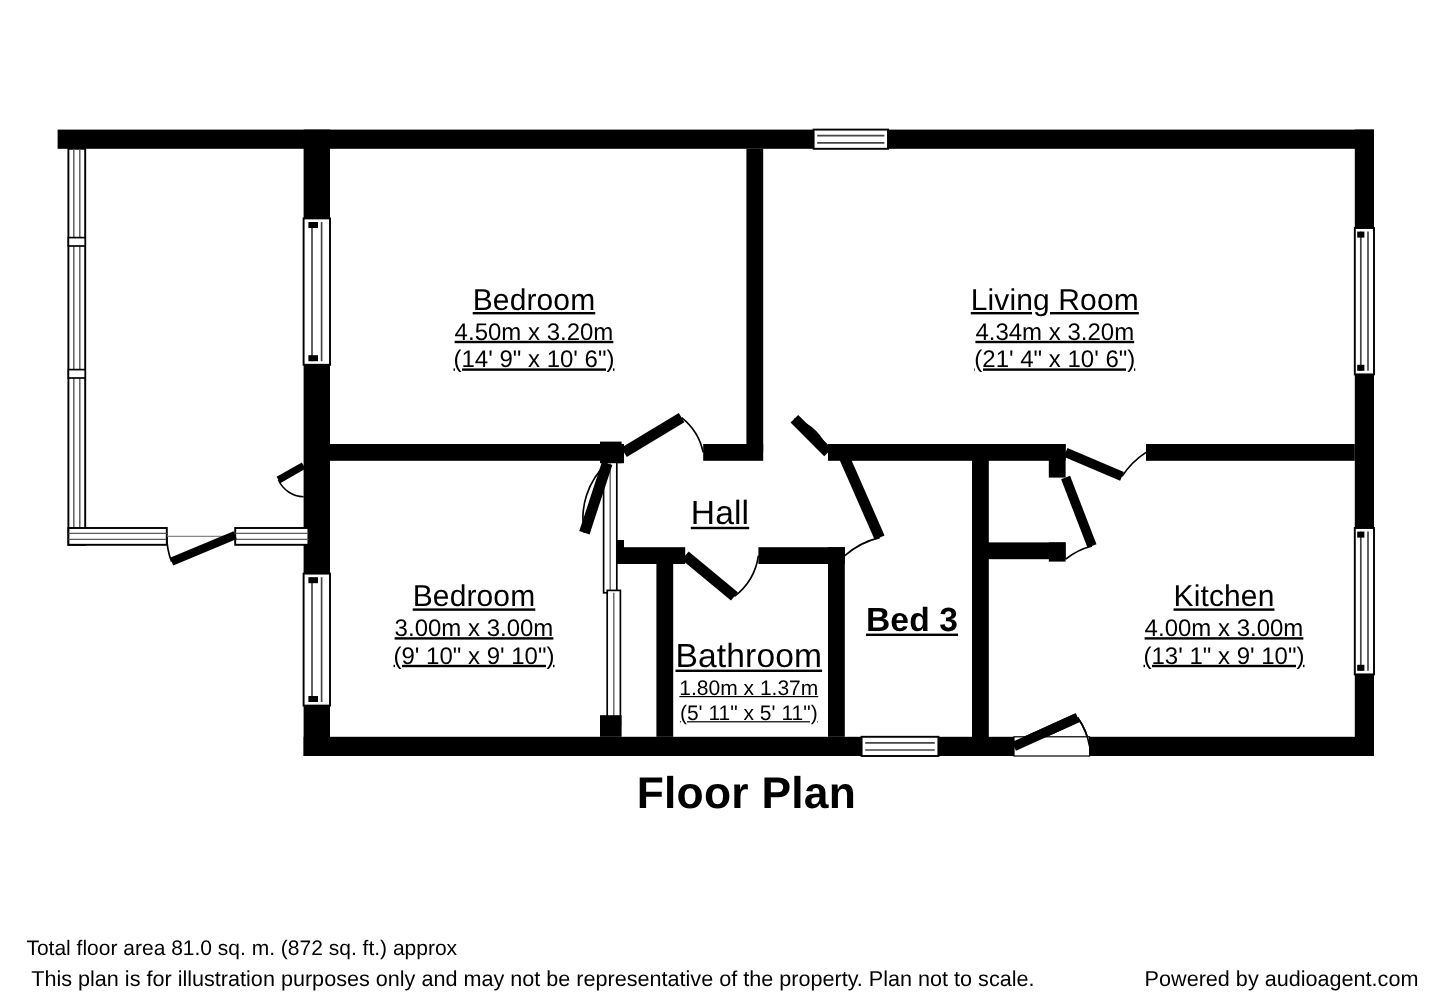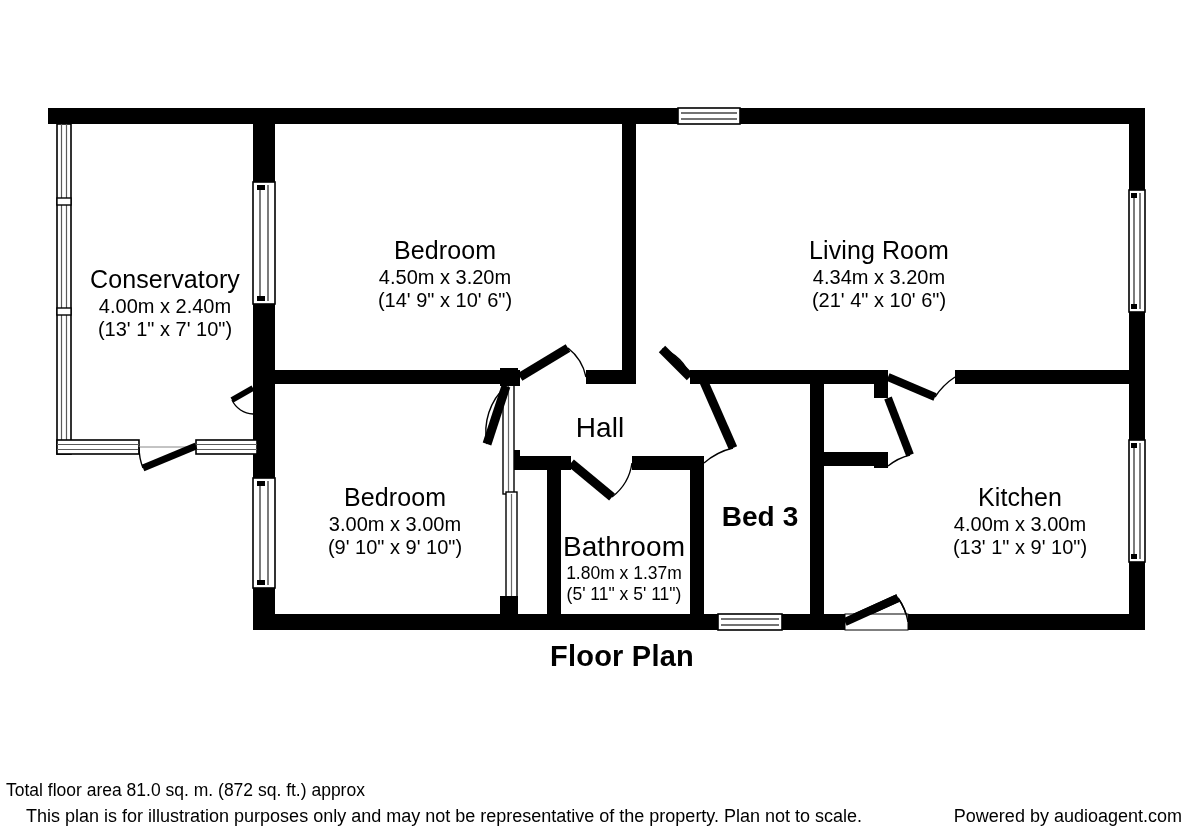--- a/index.html
+++ b/index.html
@@ -28,48 +28,49 @@
     width: 1200px;
     height: 840px;
     display: block;
   }
   .room-label {
     position: absolute;
     text-align: center;
     line-height: 1.18;
     white-space: nowrap;
     pointer-events: none;
+    text-decoration: underline;
   }
   .room-name {
     font-size: 25px;
     letter-spacing: 0.1px;
   }
   .room-name.small {
     font-size: 28px;
   }
   .room-dim {
     font-size: 20px;
   }
   .room-dim.small {
     font-size: 17.5px;
   }
   .plan-title {
     position: absolute;
     left: 0;
     right: 0;
     top: 640px;
     text-align: center;
-    font-size: 29px;
+    font-size: 37px;
     font-weight: bold;
     letter-spacing: 0.2px;
     padding-left: 44px;
   }
   .footer-area {
     position: absolute;
-    left: 6px;
+    left: 22px;
     top: 780px;
     font-size: 17.5px;
   }
   .footer-disclaimer {
     position: absolute;
     left: 26px;
     top: 806px;
     font-size: 18px;
   }
   .footer-powered {
@@ -250,25 +251,20 @@
 
       <path d="M 845 622 L 898 598" stroke-width="8"></path>
       <path d="M 898 598 A 58 58 0 0 1 908 622" stroke-width="1.4"></path>
       <rect x="845" y="614" width="63" height="16" fill="#ffffff"></rect>
       <path d="M 845 622 L 898 598" stroke-width="8"></path>
       <path d="M 898 598 A 58 58 0 0 1 908 622" stroke-width="1.4"></path>
     </g>
 
   </svg>
 
-  <div class="room-label" style="left:60px; top:265px; width:210px;">
-    <div class="room-name">Conservatory</div>
-    <div class="room-dim">4.00m x 2.40m</div>
-    <div class="room-dim">(13' 1" x 7' 10")</div>
-  </div>
 
   <div class="room-label" style="left:340px; top:236px; width:210px;">
     <div class="room-name">Bedroom</div>
     <div class="room-dim">4.50m x 3.20m</div>
     <div class="room-dim">(14' 9" x 10' 6")</div>
   </div>
 
   <div class="room-label" style="left:774px; top:236px; width:210px;">
     <div class="room-name">Living Room</div>
     <div class="room-dim">4.34m x 3.20m</div>

